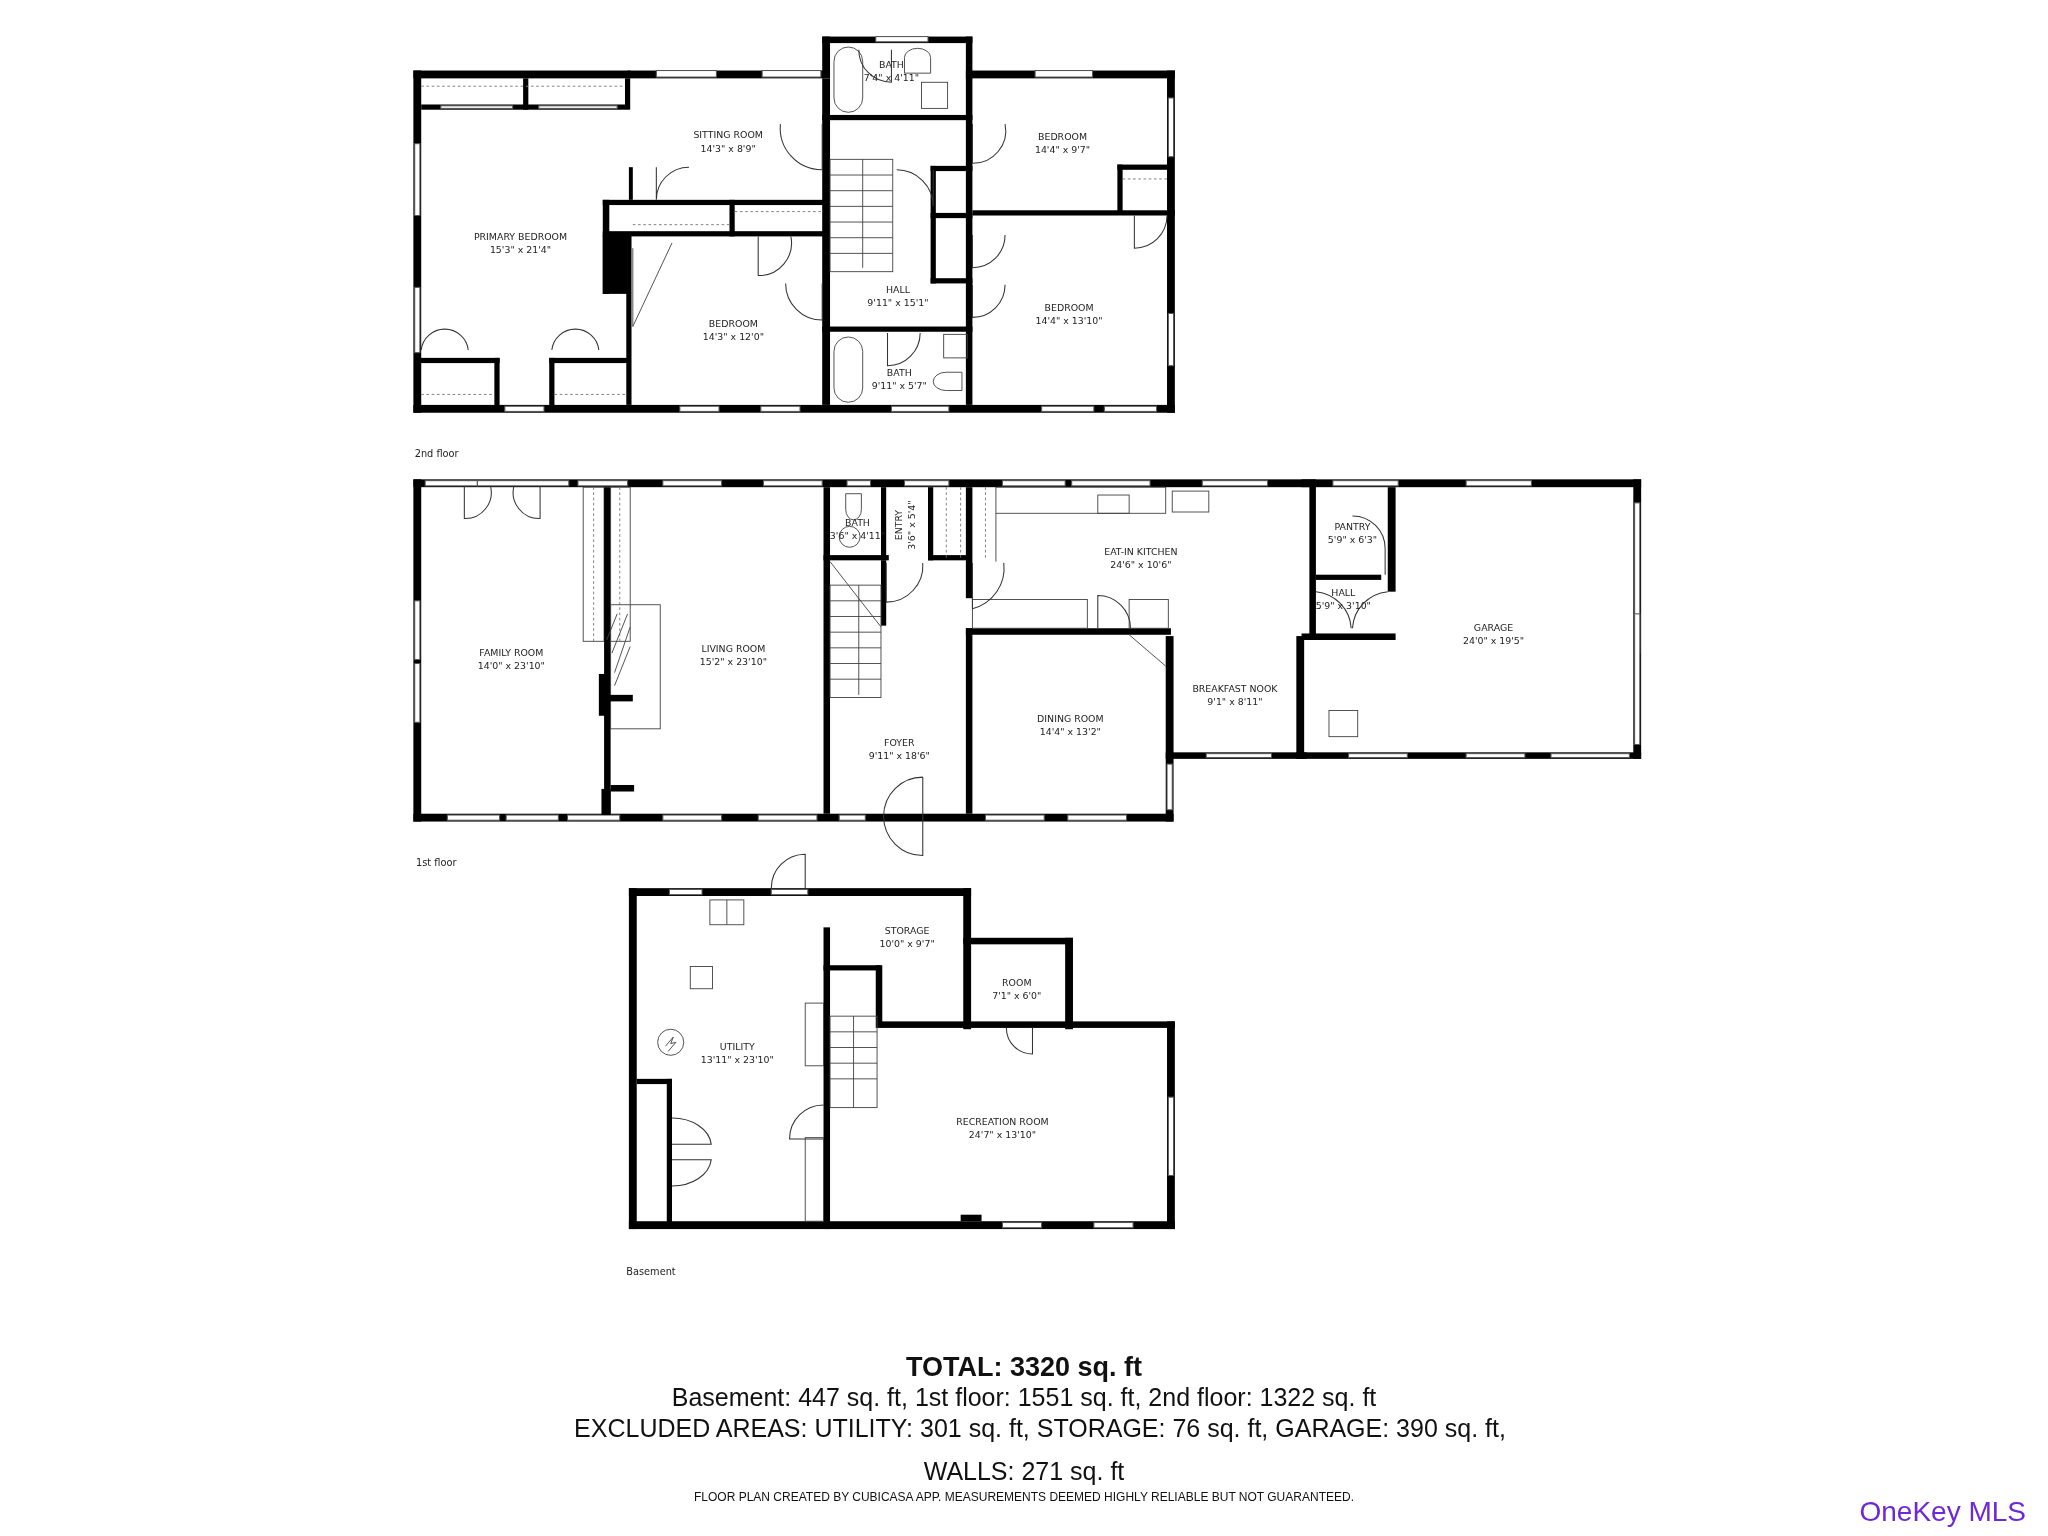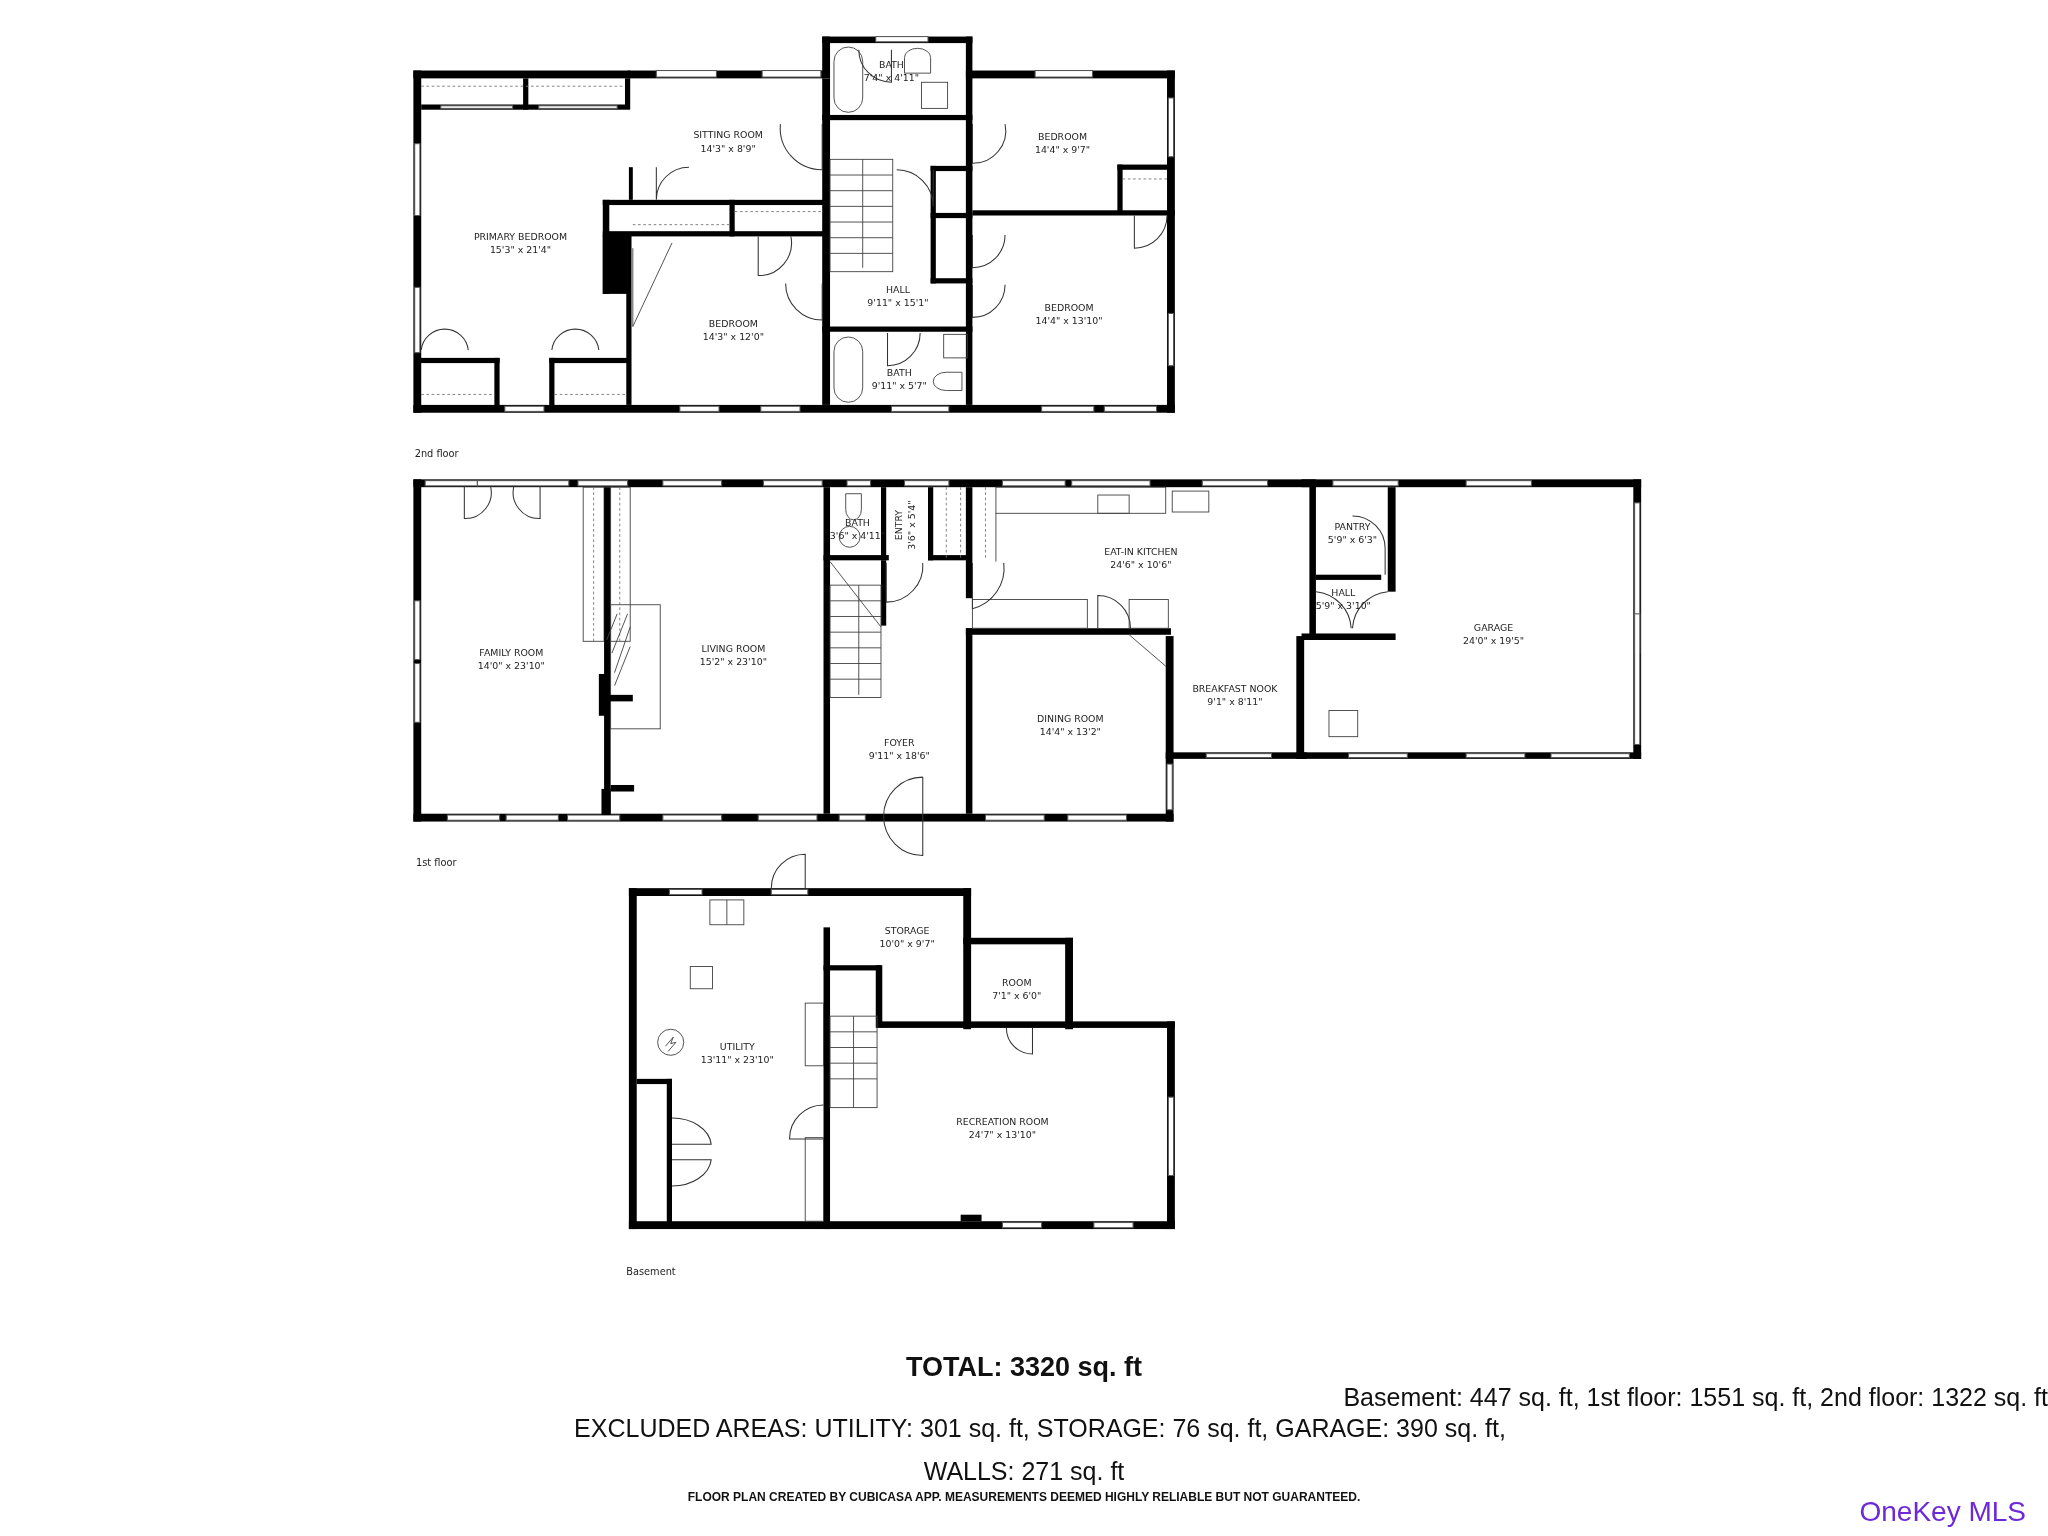--- a/index.html
+++ b/index.html
@@ -8,24 +8,24 @@
   .wall { fill: #000; }
   .win { fill: #fff; stroke: #555; stroke-width: 0.8; }
   .thin { fill: none; stroke: #444; stroke-width: 0.7; }
   .dash { fill: none; stroke: #777; stroke-width: 0.7; stroke-dasharray: 2 2; }
   .door { fill: none; stroke: #333; stroke-width: 0.8; }
   .room-name { font-family: "DejaVu Sans", sans-serif; font-size: 7.2px; fill: #222; text-anchor: middle; }
   .room-dim { font-family: "DejaVu Sans", sans-serif; font-size: 7.2px; fill: #222; text-anchor: middle; }
   .floor-label { font-family: "DejaVu Sans", sans-serif; font-size: 7.5px; fill: #222; }
   .summary { position: absolute; left: 0; width: 2048px; text-align: center; color: #111; font-family: "Liberation Sans", sans-serif; }
   .total { top: 1352px; font-size: 27px; font-weight: bold; }
-  .line1 { top: 1383px; font-size: 25px; text-align: right; }
+  .line1 { top: 1383px; font-size: 25px; }
   .line2 { top: 1414px; font-size: 25px; margin-left: 16px; }
   .line3 { top: 1445px; font-size: 25px; margin-top: 12px; }
-  .disclaimer { top: 1490px; font-size: 12px; letter-spacing: 0; font-weight: bold; }
+  .disclaimer { top: 1490px; font-size: 12px; letter-spacing: 0; }
   .watermark { position: absolute; right: 22px; bottom: 8px; font-family: "Liberation Sans", sans-serif; font-size: 28px; color: #6d28d9; }
 </style>
 </head>
 <body>
 
 <svg id="plan" viewBox="0 0 1563 1176" xmlns="http://www.w3.org/2000/svg">
 
   <g>
 
     <rect class="wall" x="314" y="54" width="166" height="6"></rect>

